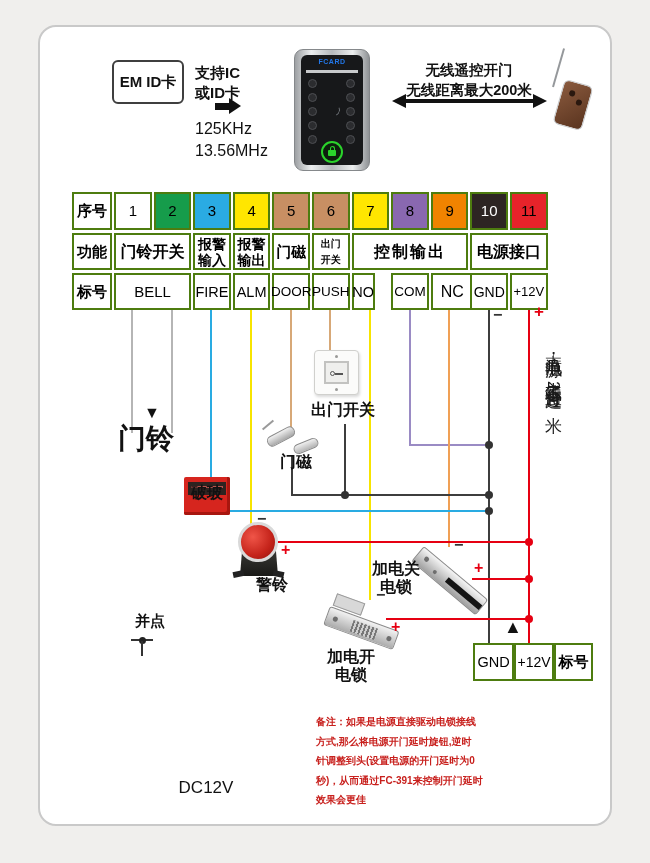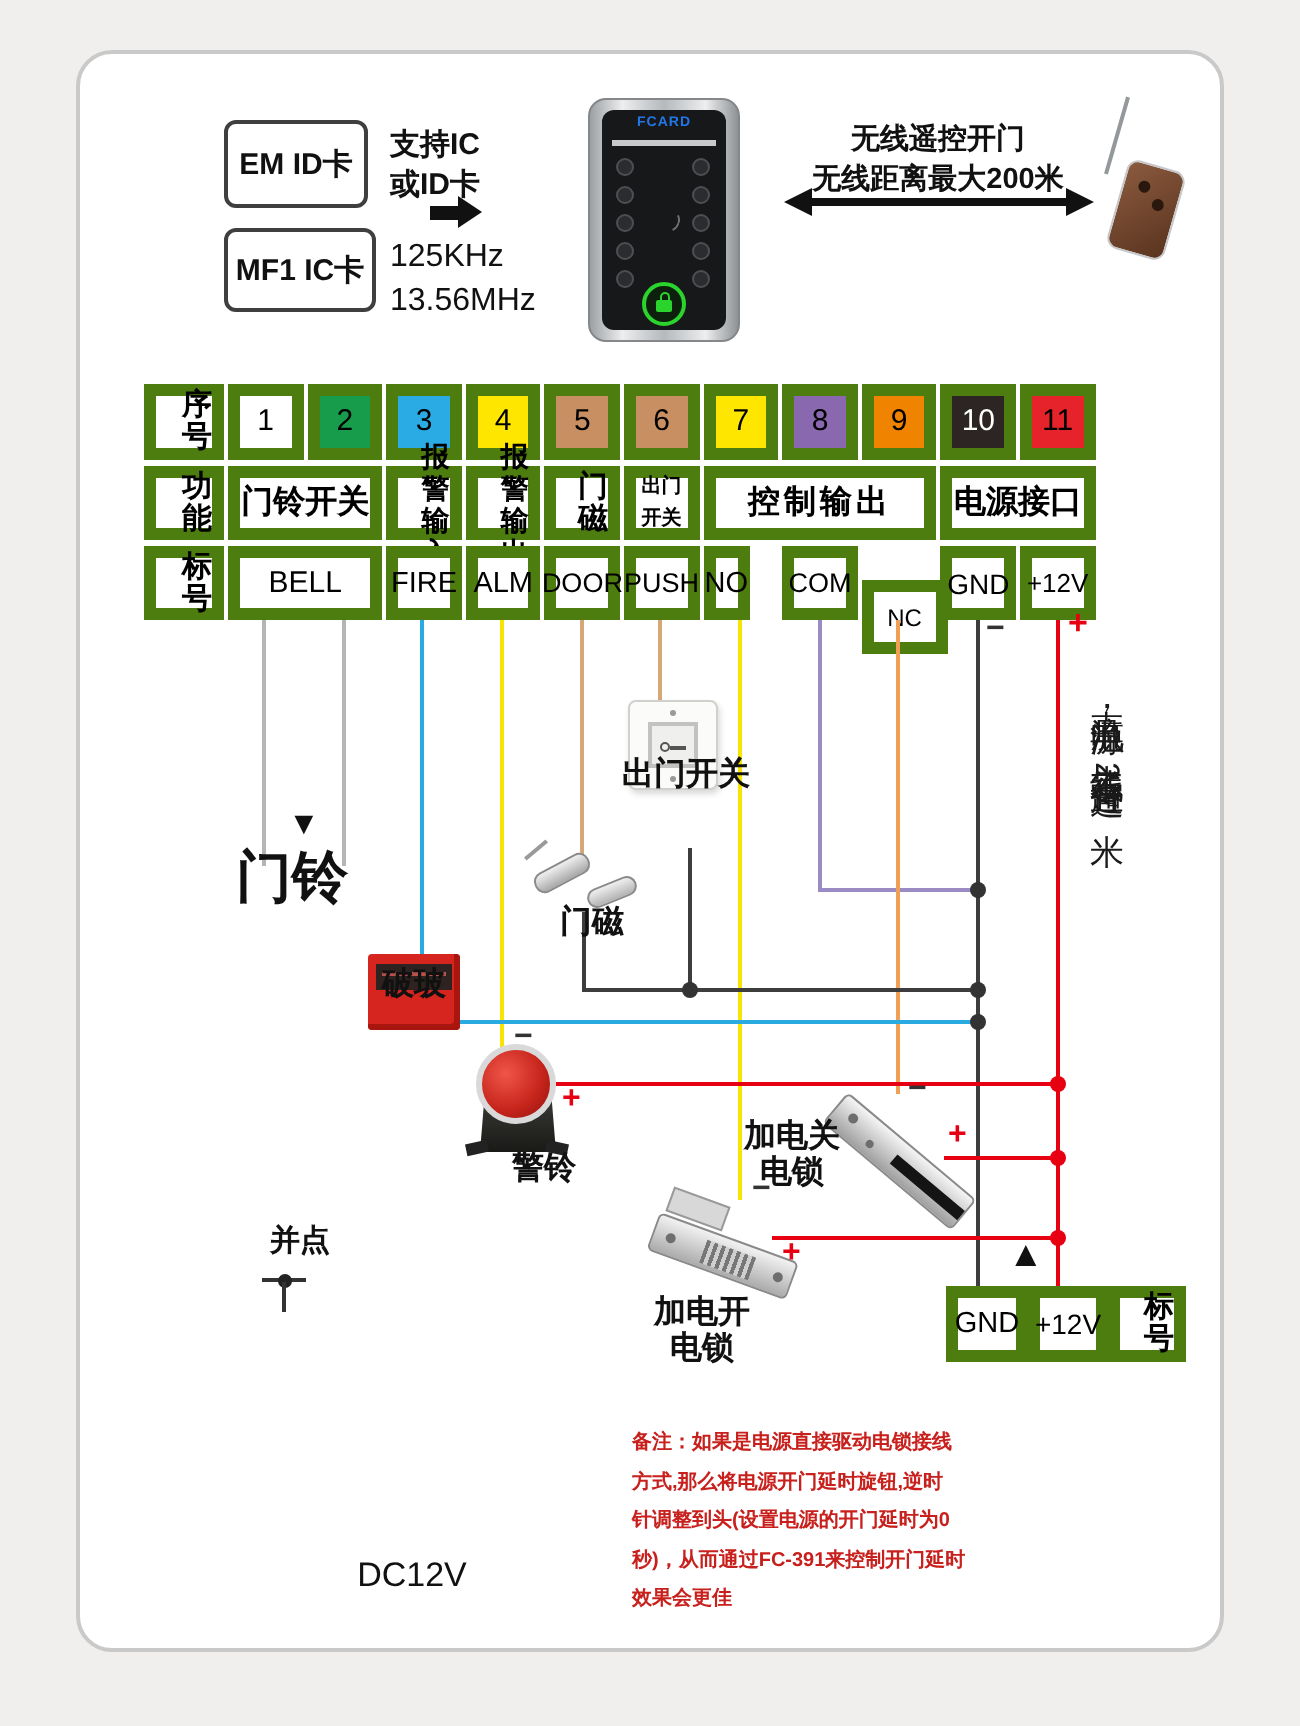--- a/index.html
+++ b/index.html
@@ -4,42 +4,41 @@
 <style>
   html,body{margin:0;padding:0;background:#e9e8e6;}
   #stage{position:relative;width:650px;height:863px;background:#f0efed;overflow:hidden;
          font-family:"Liberation Sans","DejaVu Sans",sans-serif;color:#111;}
   .abs{position:absolute;}
   .card{position:absolute;left:38px;top:25px;width:574px;height:801px;background:#fff;
         border:2px solid #c9c9c9;border-radius:18px;box-sizing:border-box;}
   .idbox{position:absolute;border:2px solid #3f3f3f;border-radius:6px;background:#fff;
          display:flex;align-items:center;justify-content:center;font-size:15px;font-weight:bold;}
   .pre{white-space:pre-line;}
-  .cell{position:absolute;border:6px solid #4d7c0f;background:#fff;box-sizing:border-box;
-        display:flex;align-items:center;justify-content:center;text-align:right;
+  .cell{position:absolute;border:2px solid #4d7c0f;background:#fff;box-sizing:border-box;
+        display:flex;align-items:center;justify-content:center;text-align:left;
         font-size:15px;line-height:16px;color:#000;white-space:pre-line;}
   .cn{font-weight:bold;}
   .wire{position:absolute;}
   .wv{width:2px;} .wh{height:2px;}
   .dot{position:absolute;width:8px;height:8px;border-radius:50%;}
   .sign{position:absolute;font-size:16px;font-weight:bold;color:#333;line-height:14px;}
   .sign.red{color:#e60012;}
   .lbl{position:absolute;color:#111;font-weight:bold;font-size:16px;text-align:center;line-height:18px;}
   .tri{position:absolute;width:0;height:0;}
   .screw{position:absolute;width:7px;height:7px;border-radius:50%;background:#fff;}
   .kbtn{position:absolute;width:9px;height:9px;border-radius:50%;background:#2b2c2f;border:1px solid #4d4f53;box-sizing:border-box;}
 </style>
 </head>
 <body>
 
 <div id="stage">
   <div class="card"></div>
 
   <div class="idbox" style="left:112px;top:60px;width:68px;height:40px">EM ID卡</div>
-  <div class="idbox" style="left:112px;top:114px;width:72px;height:38px">MF1 IC卡</div>
   <div class="abs pre" style="left:195px;top:63px;font-size:15px;font-weight:bold;line-height:20px">支持IC
 或ID卡</div>
   <div class="abs" style="left:215px;top:103px;width:14px;height:7px;background:#111"></div>
   <div class="tri" style="left:229px;top:98px;border-top:8px solid transparent;border-bottom:8px solid transparent;border-left:12px solid #111"></div>
   <div class="abs pre" style="left:195px;top:118px;font-size:16px;line-height:22px">125KHz
 13.56MHz</div>
 
   <div class="abs" style="left:294px;top:49px;width:76px;height:122px;border-radius:9px;border:1px solid #85888b;background:linear-gradient(90deg,#9da0a3,#eceeef 22%,#b6b9bc 50%,#eceeef 78%,#8f9295);box-sizing:border-box"></div>
   <div class="abs" style="left:301px;top:55px;width:62px;height:110px;border-radius:6px;background:#17181a"></div>
   <div class="abs" style="left:301px;top:58px;width:62px;height:9px;text-align:center;font-size:7px;font-weight:bold;color:#2277e8;letter-spacing:0.5px">FCARD</div>
@@ -98,21 +97,21 @@
   <div class="cell cn" style="left:351.6px;top:233px;width:116.8px;height:37px;font-size:16px;letter-spacing:2px">控制输出</div>
 
   <div class="cell cn" style="left:72px;top:273px;width:40px;height:37px">标号</div>
   <div class="cell" style="left:114px;top:273px;width:77.2px;height:37px">BELL</div>
   <div class="cell" style="left:193.2px;top:273px;width:37.6px;height:37px;font-size:14.5px">FIRE</div>
   <div class="cell" style="left:232.8px;top:273px;width:37.6px;height:37px;font-size:14.5px">ALM</div>
   <div class="cell" style="left:272.4px;top:273px;width:37.6px;height:37px;font-size:13.5px">DOOR</div>
   <div class="cell" style="left:312px;top:273px;width:37.6px;height:37px;font-size:13.5px">PUSH</div>
   <div class="cell" style="left:351.6px;top:273px;width:23px;height:37px;font-size:14.5px">NO</div>
   <div class="cell" style="left:391.2px;top:273px;width:37.6px;height:37px;font-size:13.5px">COM</div>
-  <div class="cell" style="left:430.8px;top:290px;width:43px;height:37px;font-size:12px">NC</div>
+  <div class="cell" style="left:430.8px;top:273px;width:43px;height:37px;font-size:16px">NC</div>
   <div class="cell" style="left:470.4px;top:273px;width:37.6px;height:37px;font-size:14px">GND</div>
   <div class="cell" style="left:510px;top:273px;width:37.6px;height:37px;font-size:13px">+12V</div>
 
   <div class="wire wv" style="left:131px;top:310px;height:123px;background:#b5b5b5"></div>
   <div class="wire wv" style="left:171px;top:310px;height:123px;background:#b5b5b5"></div>
   <div class="wire wv" style="left:210px;top:310px;height:168px;background:#29abe2"></div>
   <div class="wire wv" style="left:250px;top:310px;height:214px;background:#f7e400"></div>
   <div class="wire wv" style="left:290px;top:310px;height:121px;background:#d7a877"></div>
   <div class="wire wv" style="left:329px;top:310px;height:40px;background:#d7a877"></div>
   <div class="wire wv" style="left:369px;top:310px;height:290px;background:#f7e400"></div>
@@ -163,21 +162,21 @@
   <div class="lbl" style="left:274px;top:453px;width:44px">门磁</div>
 
   <div class="abs" style="left:314px;top:350px;width:45px;height:45px;background:#fbfbfa;border:1px solid #d0d0cd;border-radius:4px;box-shadow:1px 2px 3px rgba(0,0,0,0.15);box-sizing:border-box">
     <div class="abs" style="left:9px;top:10px;width:25px;height:23px;border:2px solid #c2c2c0;background:#efefed;box-sizing:border-box">
       <div class="abs" style="left:4px;top:8px;width:5px;height:5px;border:1.5px solid #555;border-radius:50%;box-sizing:border-box"></div>
       <div class="abs" style="left:9px;top:10px;width:8px;height:2px;background:#555"></div>
     </div>
     <div class="abs" style="left:20px;top:4px;width:3px;height:3px;border-radius:50%;background:#9a9a98"></div>
     <div class="abs" style="left:20px;top:37px;width:3px;height:3px;border-radius:50%;background:#9a9a98"></div>
   </div>
-  <div class="lbl" style="left:305px;top:379px;width:76px">出门开关</div>
+  <div class="lbl" style="left:305px;top:401px;width:76px">出门开关</div>
 
   <div class="abs" style="left:424px;top:546px;width:84px;height:20px;border-radius:3px;border:1px solid #8a8a8a;background:linear-gradient(180deg,#f5f5f5,#9f9f9f);transform:rotate(40deg);transform-origin:left top;box-sizing:border-box">
     <div class="abs" style="left:38px;top:7px;width:44px;height:6px;background:#141414"></div>
     <div class="abs" style="left:7px;top:5px;width:5px;height:5px;border-radius:50%;background:#6e6e6e"></div>
     <div class="abs" style="left:22px;top:10px;width:4px;height:4px;border-radius:50%;background:#6e6e6e"></div>
   </div>
   <div class="sign" style="left:454px;top:538px">−</div>
   <div class="sign red" style="left:474px;top:561px">+</div>
   <div class="lbl pre" style="left:370px;top:560px;width:52px">加电关
 电锁</div>

